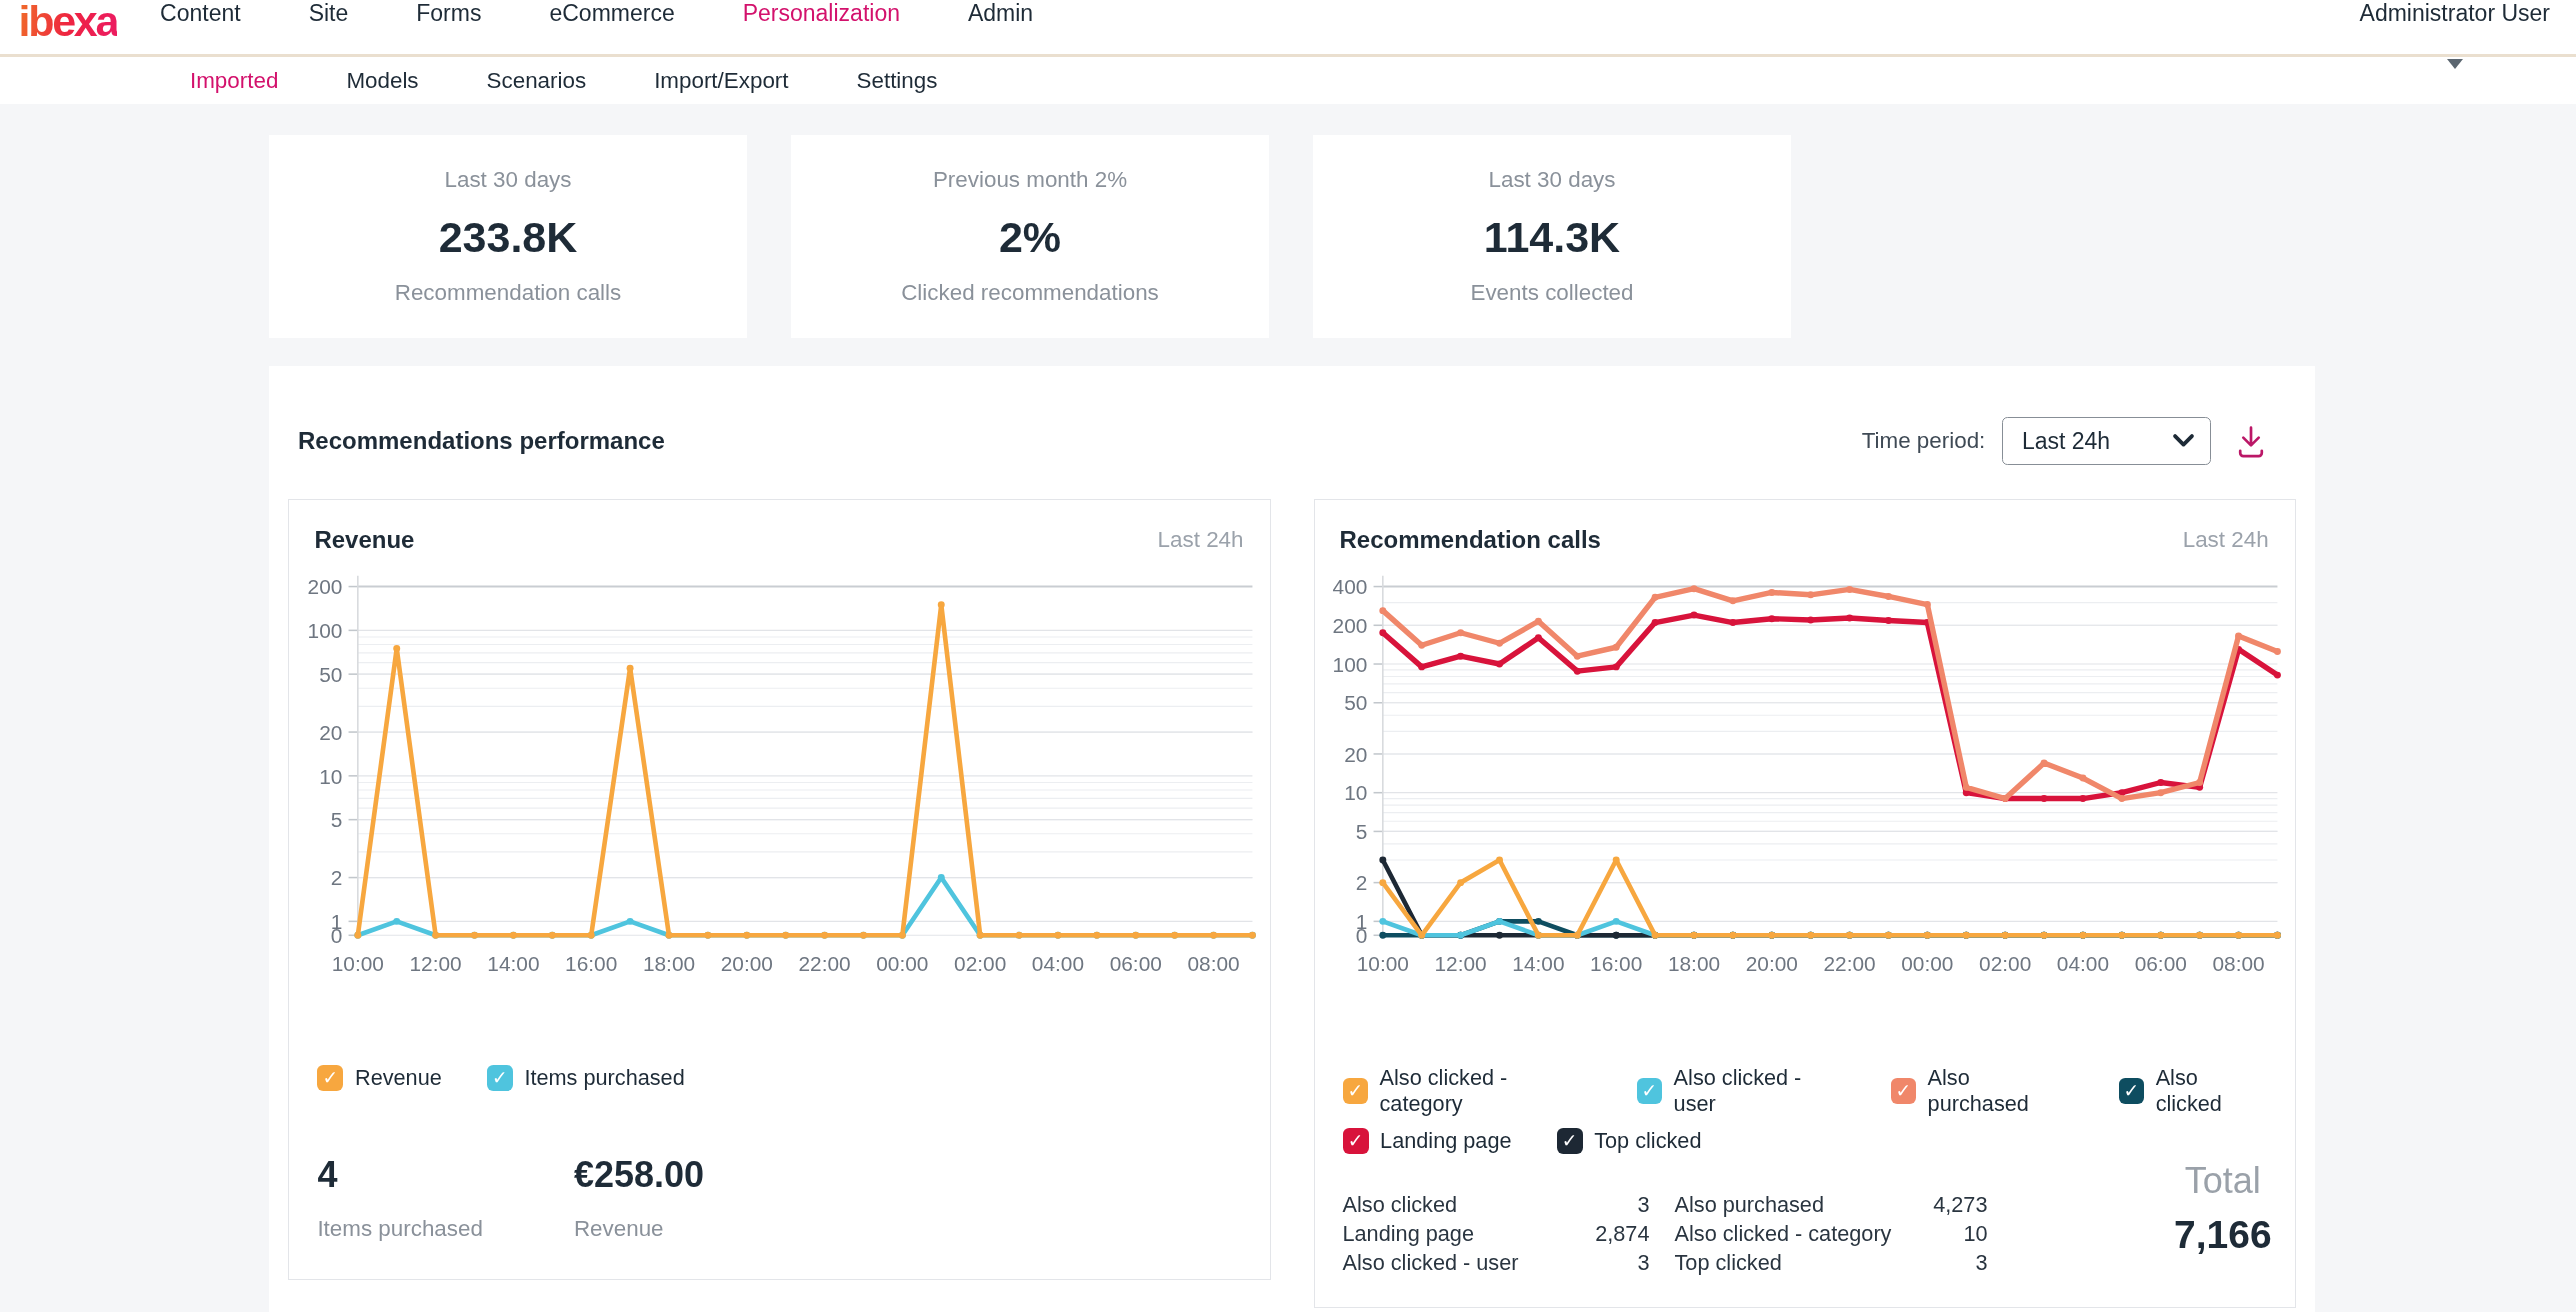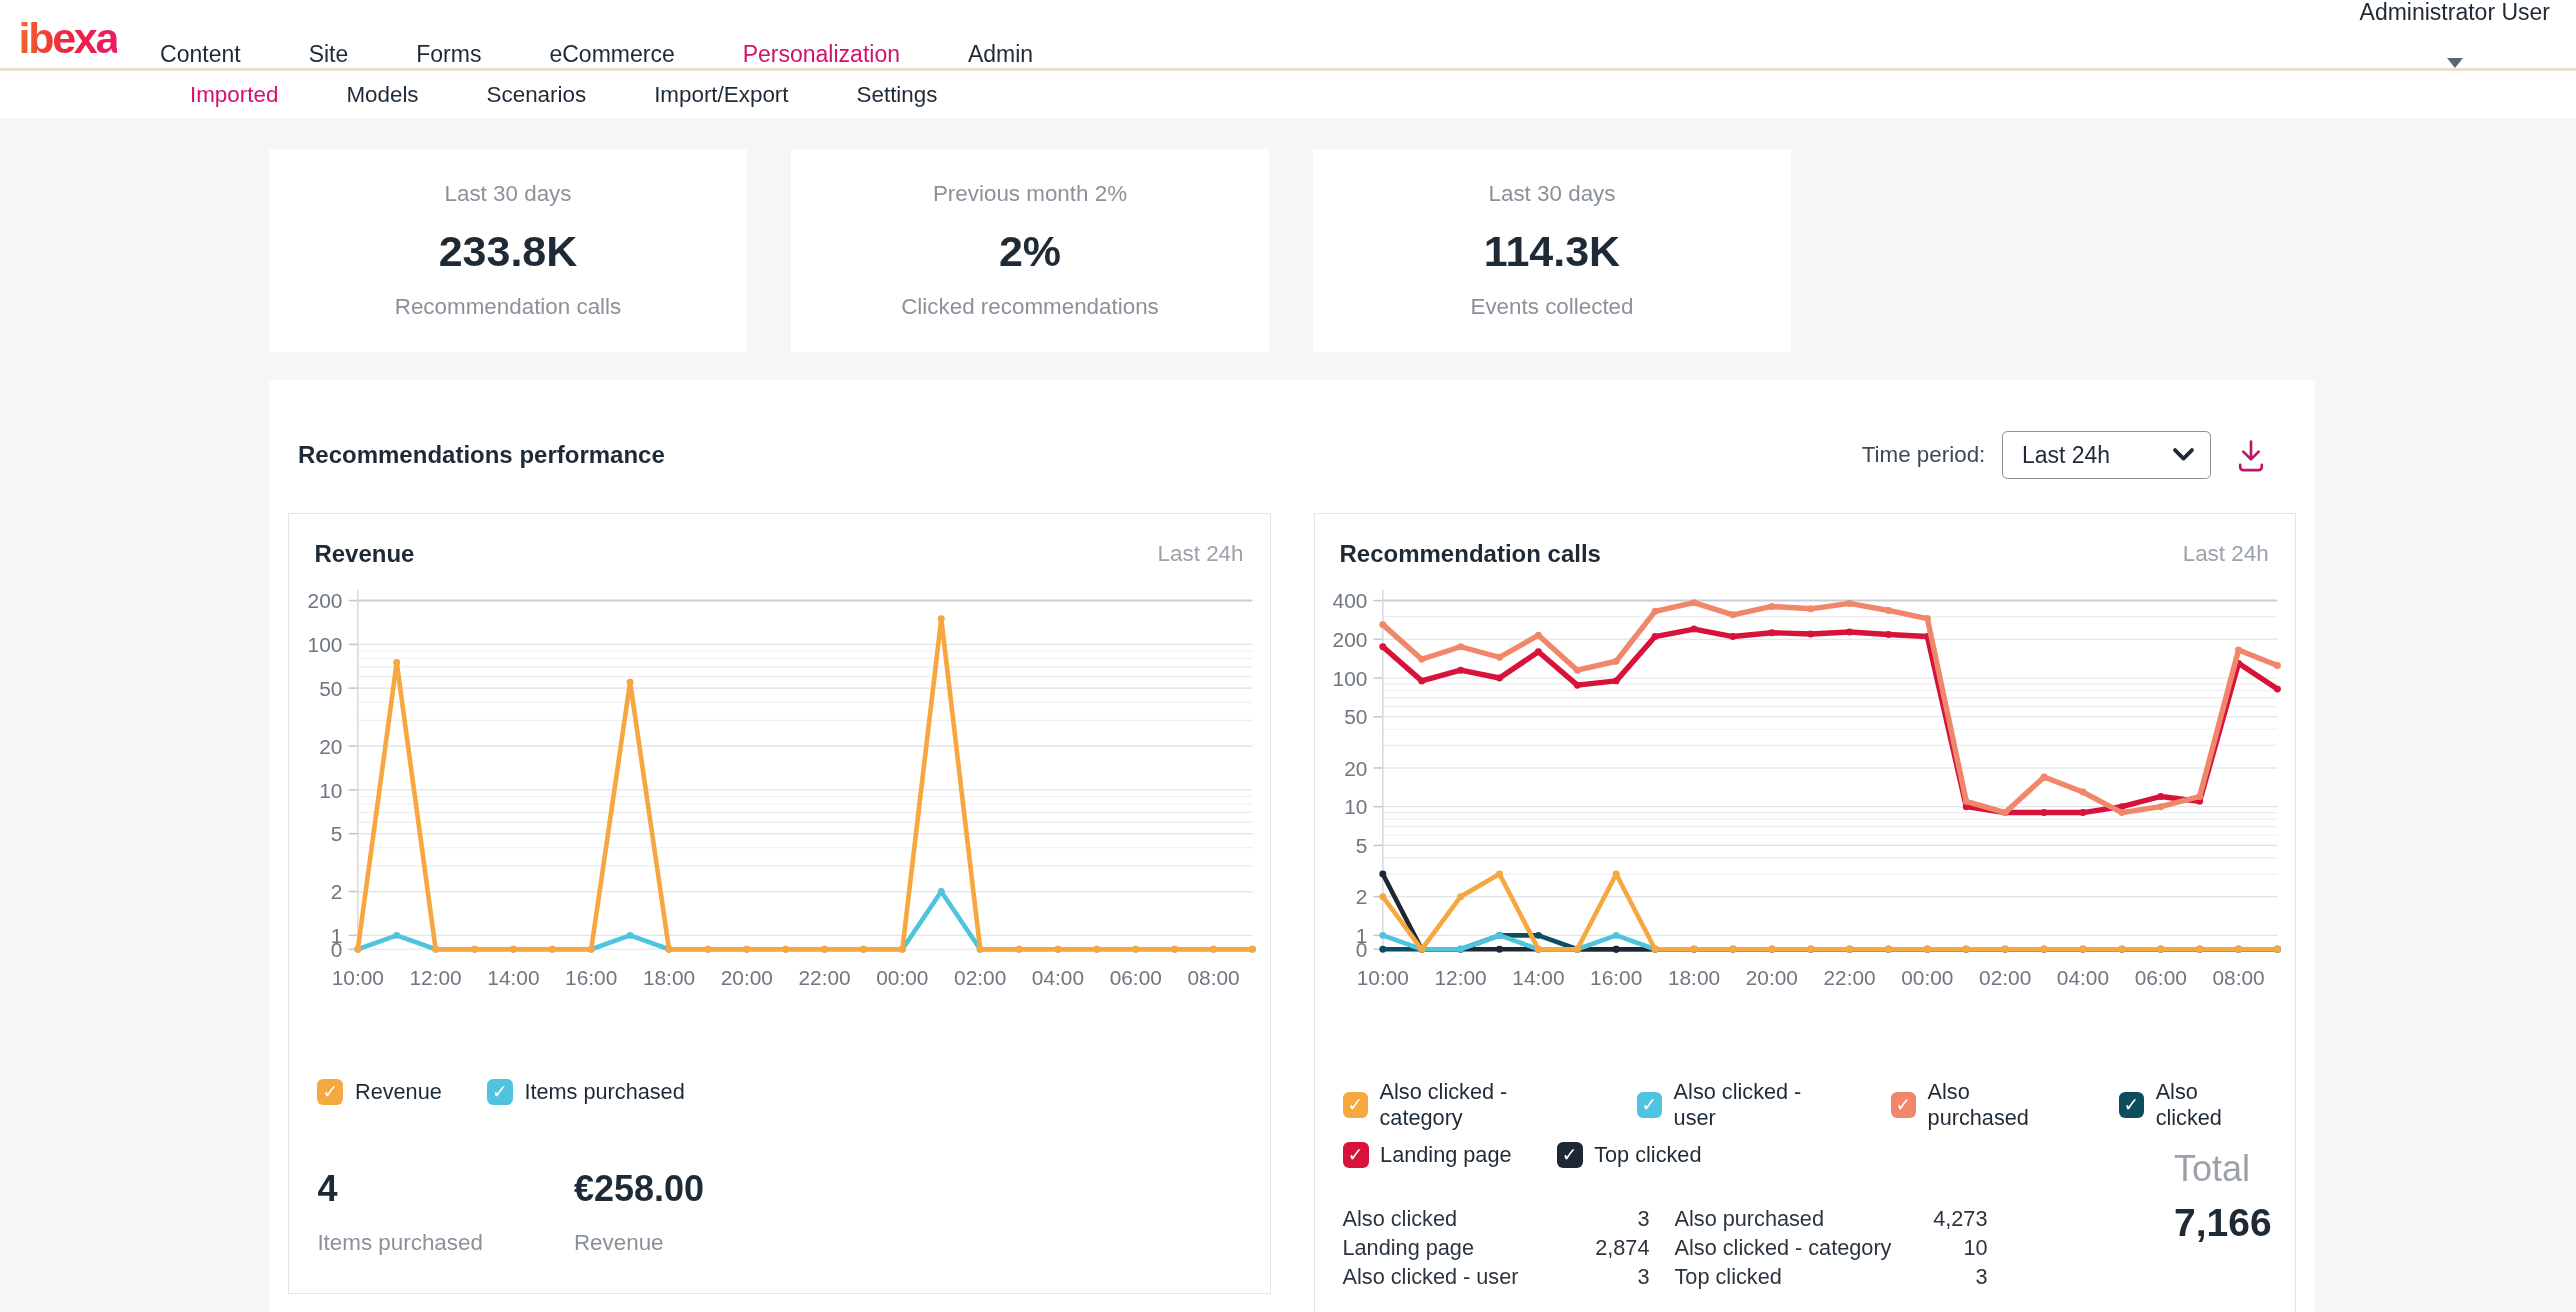--- a/index.html
+++ b/index.html
@@ -1,20 +1,20 @@
 <!DOCTYPE html>
 <html style="font-size:12.4px"><head>
 <meta charset="utf-8">
 <style>
   * { margin:0; padding:0; box-sizing:border-box; }
   html,body { width:2576px; height:1313px; overflow:hidden;
     font-family:"Liberation Sans","DejaVu Sans",sans-serif; background:#f5f6f8; color:#1e2b37; }
 
   
-  .topbar { height:68px; background:#fff; display:flex; align-items:flex-end; padding:0 26px 0 18.6px; }
+  .topbar { height:54px; background:#fff; display:flex; align-items:flex-start; padding:0 26px 0 18.6px; }
   .logo { font-size:43px; font-weight:800; letter-spacing:-2.3px; line-height:1;
     background:linear-gradient(100deg,#f0652b 5%,#ee2440 50%,#ec1c5e 90%);
     -webkit-background-clip:text; background-clip:text; color:transparent; padding-bottom:7.7px; cursor:pointer; }
   .main-nav { display:flex; gap:68px; margin-left:43px; }
   .main-nav a, .subnav a { text-decoration:none; color:#1e2b37; font-size:23px; cursor:pointer; }
   .main-nav a.active, .subnav a.active { color:#d3116c; }
   .user-menu { margin-left:auto; display:flex; align-items:center; gap:32px; cursor:pointer;flex-direction:column; }
   .user-menu .name { font-size:23px; color:#1e2b37; }
   .caret-down { width:0; height:0; border-left:8.5px solid transparent; border-right:8.5px solid transparent;
     border-top:10px solid #5b6670; }
@@ -66,21 +66,21 @@
   .bigstat .bval { font-size:36px; font-weight:700; color:#1e2b37; }
   .bigstat .blbl { font-size:22.4px; color:#8a919a; margin-top:20px; }
   .bigstat + .bigstat { margin-left:91px; }
 
   .stat-table { position:absolute; left:28px; top:690px; font-size:21.7px; color:#2a3540; }
   .stat-row { display:flex; height:29px; align-items:center; }
   .stat-row .l1 { width:231px; }
   .stat-row .v1 { width:76px; text-align:right; }
   .stat-row .l2 { width:246px; margin-left:25px; }
   .stat-row .v2 { width:67px; text-align:right; }
-  .total { position:absolute; right:23px; top:634px; text-align:left; }
+  .total { position:absolute; right:23px; top:660px; text-align:center; }
   .total .tlbl { font-size:36px; color:#9aa1a9; }
   .total .tval { font-size:39px; font-weight:700; color:#1e2b37; margin-top:10.8px; }
 </style>
 </head>
 <body>
 
 <header class="topbar">
   <div class="logo">ibexa</div>
   <nav class="main-nav">
     <a>Content</a>

